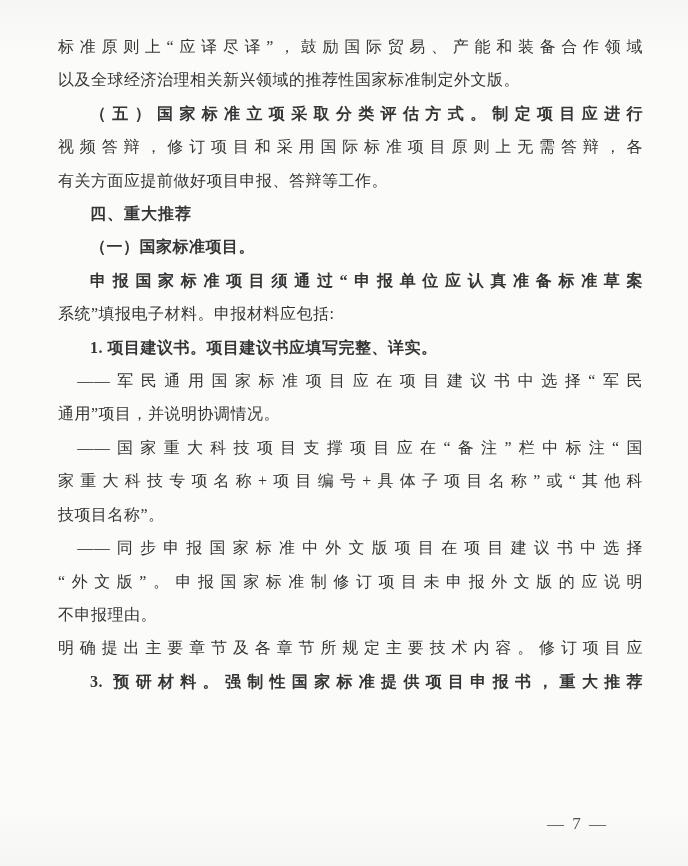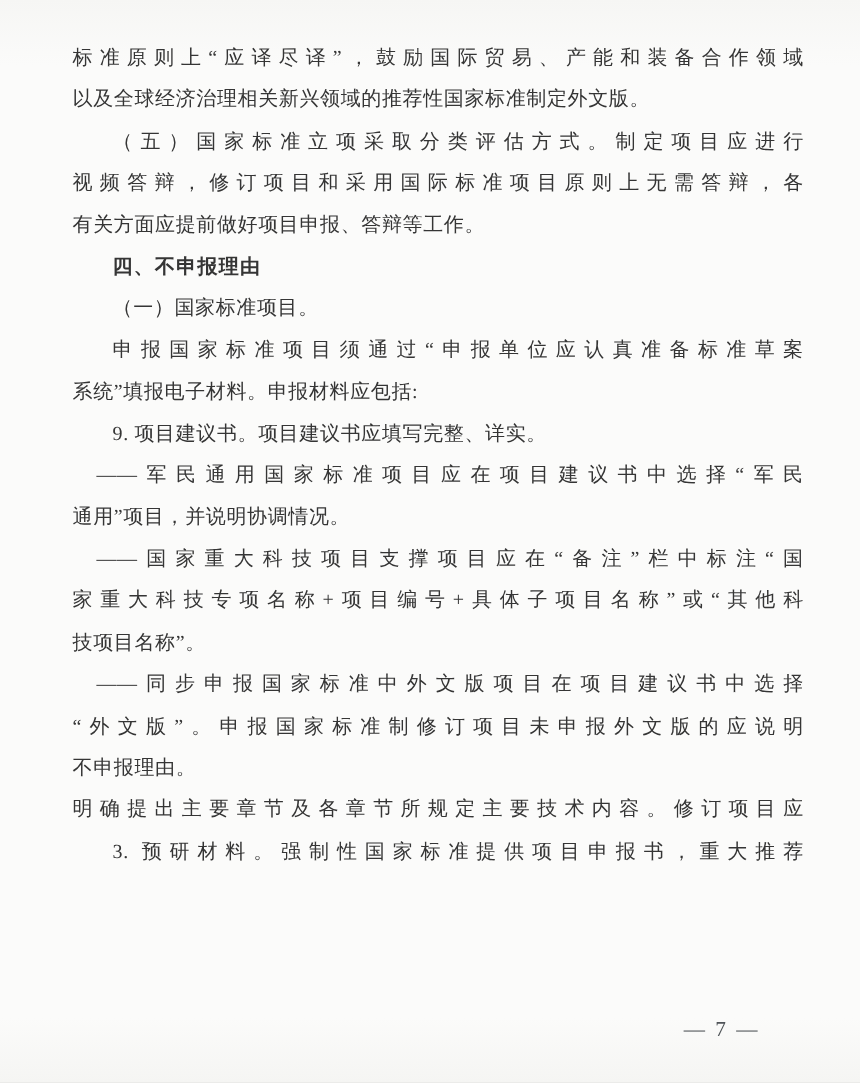--- a/index.html
+++ b/index.html
@@ -31,21 +31,21 @@
     white-space: normal;
     letter-spacing: 0.5px;
   }
   
   .j {
     text-align: justify;
     text-align-last: justify;
     text-justify: inter-character;
   }
   
-  .ind2 { text-indent: 2em; }
+  .ind2 { text-indent: 2em; font-weight: bold; }
   
   .indd { text-indent: 1.2em; }
   .bold {
     font-weight: bold;
     font-family: "Liberation Sans", "DejaVu Sans", sans-serif;
     letter-spacing: 1px;
   }
   .footer {
     position: absolute;
     top: 814px;
@@ -59,25 +59,25 @@
 </head>
 <body>
 
 <div class="page">
   <div class="content">
     <div class="line j">标准原则上“应译尽译”，鼓励国际贸易、产能和装备合作领域</div>
     <div class="line">以及全球经济治理相关新兴领域的推荐性国家标准制定外文版。</div>
     <div class="line ind2 j">（五）国家标准立项采取分类评估方式。制定项目应进行</div>
     <div class="line j">视频答辩，修订项目和采用国际标准项目原则上无需答辩，各</div>
     <div class="line">有关方面应提前做好项目申报、答辩等工作。</div>
-    <div class="line ind2 bold">四、不申报理由</div>
+    <div class="line ind2 bold">四、重大推荐</div>
     <div class="line ind2">（一）国家标准项目。</div>
     <div class="line ind2 j">申报国家标准项目须通过“申报单位应认真准备标准草案</div>
     <div class="line">系统”填报电子材料。申报材料应包括:</div>
-    <div class="line ind2">9. 项目建议书。项目建议书应填写完整、详实。</div>
+    <div class="line ind2">1. 项目建议书。项目建议书应填写完整、详实。</div>
     <div class="line indd j">——军民通用国家标准项目应在项目建议书中选择“军民</div>
     <div class="line">通用”项目，并说明协调情况。</div>
     <div class="line indd j">——国家重大科技项目支撑项目应在“备注”栏中标注“国</div>
     <div class="line j">家重大科技专项名称+项目编号+具体子项目名称”或“其他科</div>
     <div class="line">技项目名称”。</div>
     <div class="line indd j">——同步申报国家标准中外文版项目在项目建议书中选择</div>
     <div class="line j">“外文版”。申报国家标准制修订项目未申报外文版的应说明</div>
     <div class="line">不申报理由。</div>
     <div class="line j">明确提出主要章节及各章节所规定主要技术内容。修订项目应</div>
     <div class="line ind2 j">3. 预研材料。强制性国家标准提供项目申报书，重大推荐</div>

